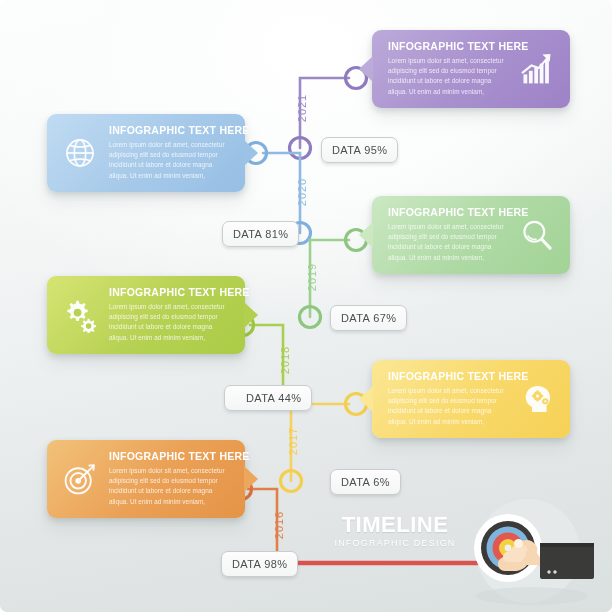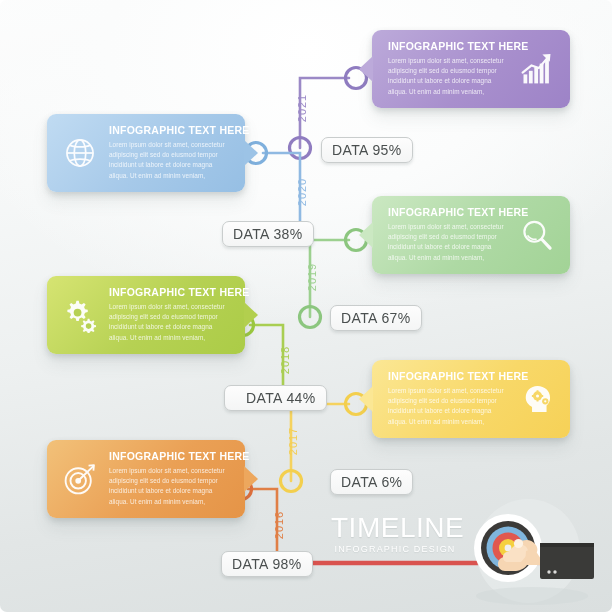--- a/index.html
+++ b/index.html
@@ -56,42 +56,42 @@
   .card.right .tail{left:-13px;border-top:13px solid transparent;border-bottom:13px solid transparent;}
 
   
   .pill{
     position:absolute;
     background:linear-gradient(180deg,#fdfdfd 0%,#f4f5f5 100%);
     border:1px solid #c9cdcd;
     border-radius:7px;
     height:24px;
     display:flex;align-items:center;justify-content:center;
-    color:#4a4f4f;font-size:14px;letter-spacing:.4px;
+    color:#4a4f4f;font-size:11px;letter-spacing:.4px;
     box-shadow:0 2px 3px rgba(90,100,100,.16);
     white-space:nowrap;padding:0 10px;
   }
 
   
   .year{
     position:absolute;
     font-size:11px;letter-spacing:1px;
     transform-origin:center center;
     transform:rotate(-90deg);
     white-space:nowrap;
     font-weight:normal;
   }
 
   
   #timeline-title{
     position:absolute;left:331px;top:514px;width:128px;text-align:center;
     user-select:none;
   }
   #timeline-title .t1{
-    display:block;color:#ffffff;font-weight:normal;font-size:28px;letter-spacing:.5px;
+    display:block;color:#ffffff;font-weight:bold;font-size:22px;letter-spacing:.5px;
     line-height:1;text-shadow:0 1px 1px rgba(140,150,150,.25);
   }
   #timeline-title .t2{
     display:block;color:#ffffff;font-size:9px;letter-spacing:1.2px;margin-top:2px;
     text-shadow:0 1px 1px rgba(140,150,150,.2);
   }
 
   
   #target-illustration{position:absolute;left:452px;top:496px;width:160px;height:116px;}
   #target-illustration svg{width:100%;height:100%;display:block;}
@@ -265,21 +265,21 @@
   </div>
 
   <div class="year" style="left:288px;top:102px;color:#9b89c6;">2021</div>
   <div class="year" style="left:288px;top:186px;color:#8fb9e2;">2020</div>
   <div class="year" style="left:298px;top:271px;color:#9cd08f;">2019</div>
   <div class="year" style="left:271px;top:354px;color:#a9ce52;">2018</div>
   <div class="year" style="left:279px;top:435px;color:#f2cd55;">2017</div>
   <div class="year" style="left:265px;top:519px;color:#e07f46;">2016</div>
 
   <div class="pill" style="left:321px;top:137px;">DATA 95%</div>
-  <div class="pill" style="left:222px;top:221px;">DATA 38%</div>
+  <div class="pill" style="left:222px;top:221px;">DATA 81%</div>
   <div class="pill" style="left:330px;top:305px;text-align:center;">DATA 67%</div>
   <div class="pill" style="left:224px;top:385px;padding-left:21px;">DATA 44%</div>
   <div class="pill" style="left:330px;top:469px;">DATA 6%</div>
   <div class="pill" style="left:221px;top:551px;">DATA 98%</div>
 
   <div id="timeline-title">
     <span class="t1">TIMELINE</span>
     <span class="t2">INFOGRAPHIC DESIGN</span>
   </div>
 

